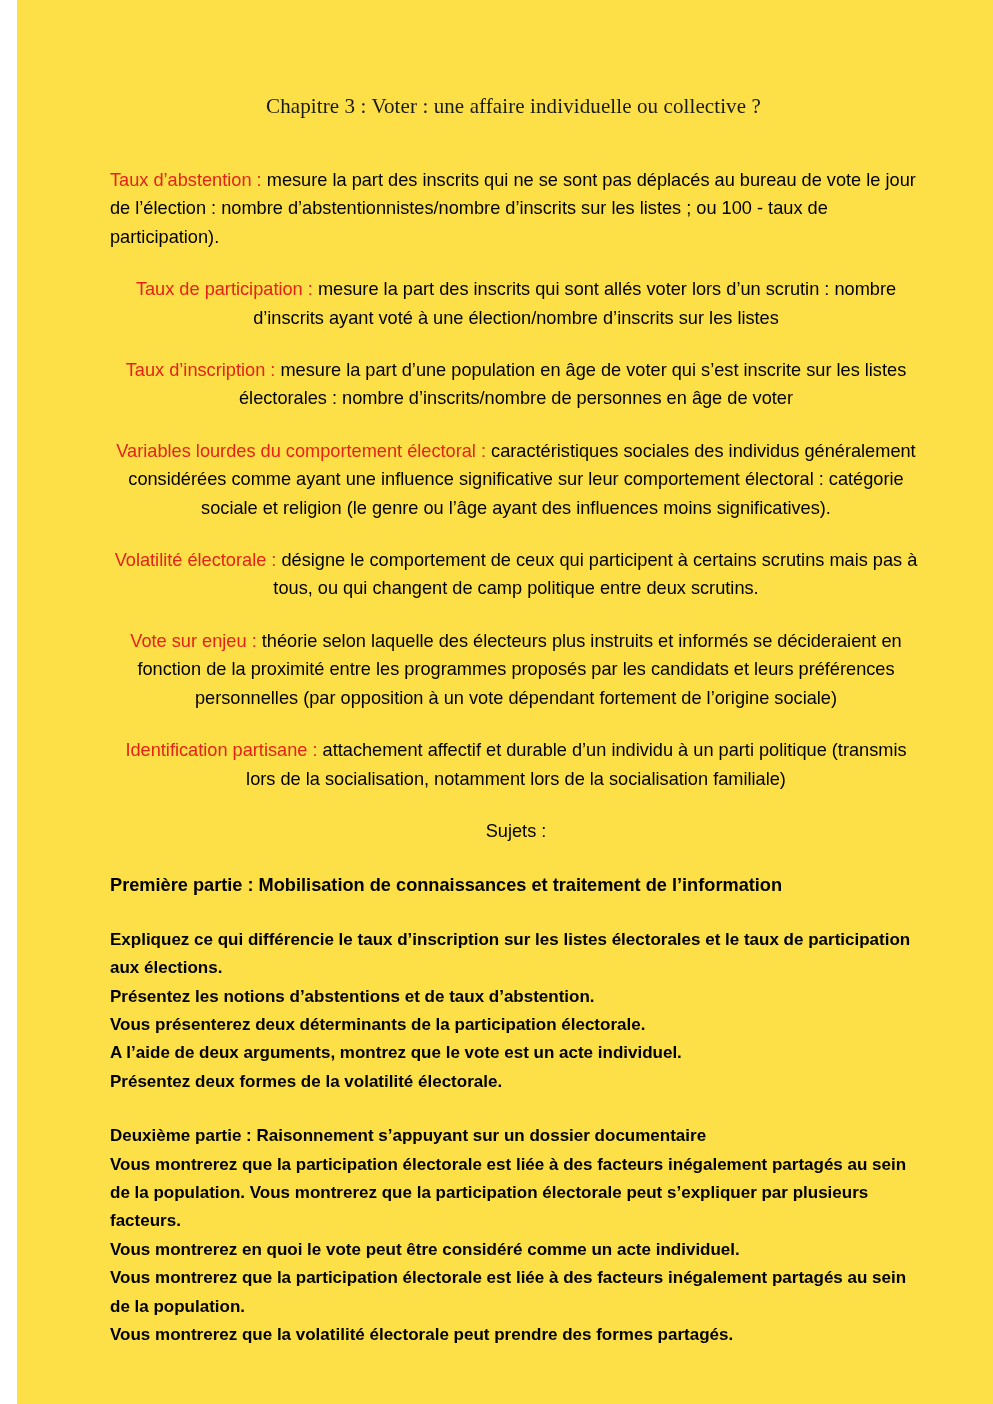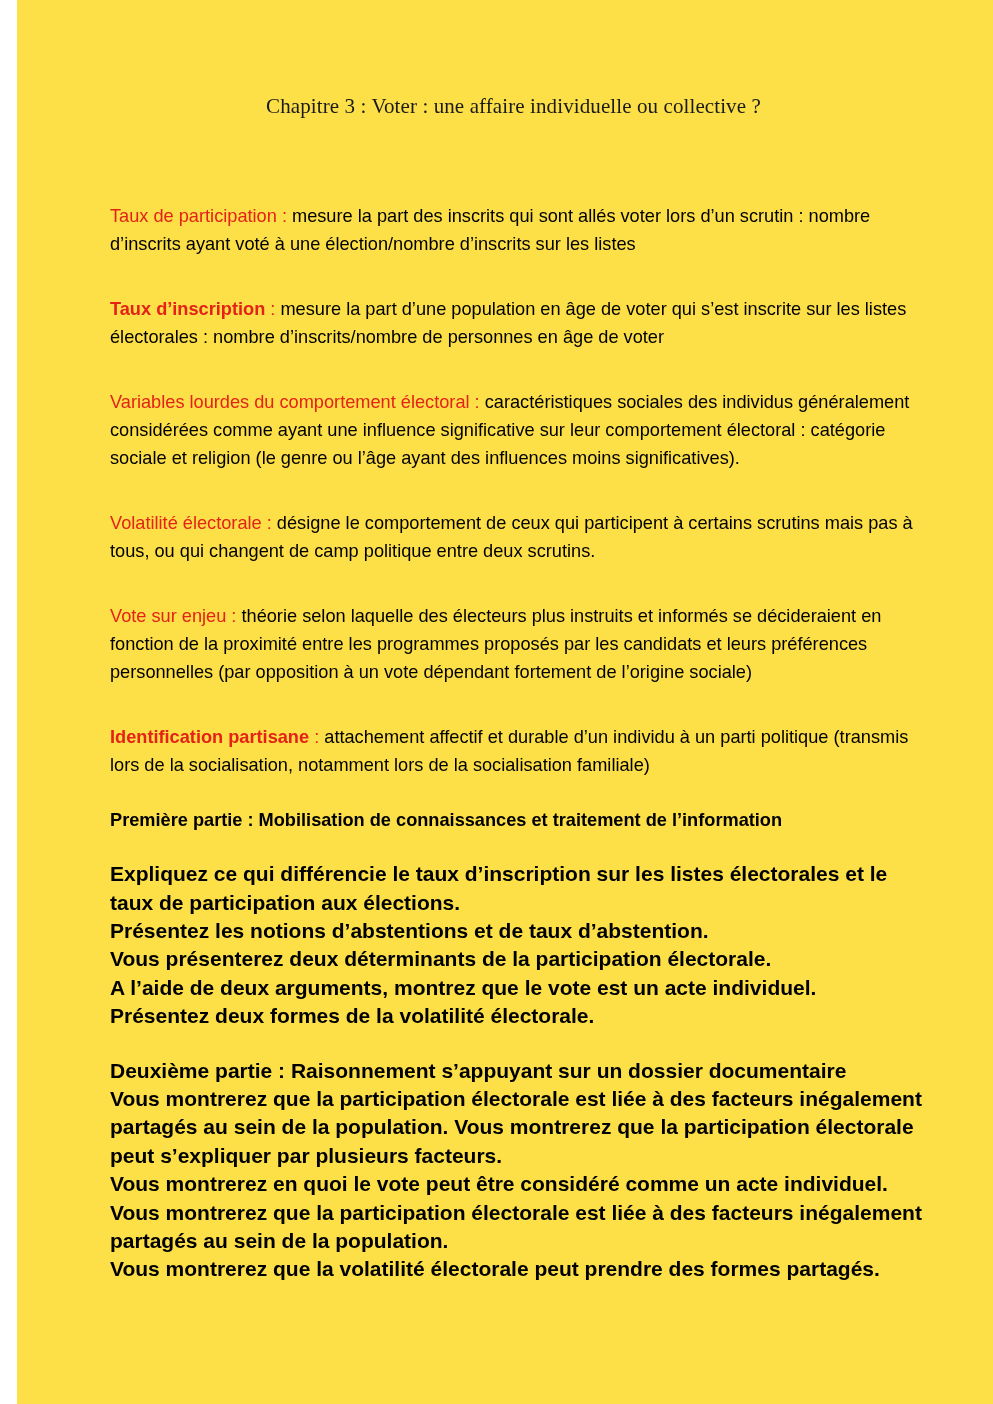--- a/index.html
+++ b/index.html
@@ -52,62 +52,66 @@
     color: #000000;
     margin: 0;
     text-align: left;
     word-spacing: 0px;
   }
 
   .term {
     color: #e42217;
   }
 
-  .gap-para   { margin-top: 36px; }
+  .gap-para   { margin-top: 24px; text-align: center; }
   .gap-block  { margin-top: 26px; font-weight: bold; }
 
   .lines > div {
-    font-size: 21px;
+    font-size: 17px;
     line-height: 28.4px;
   }
 </style>
 </head>
 <body>
 
 <div class="page">
 
   <div class="doc-title">Chapitre 3 : Voter : une affaire individuelle ou collective ?</div>
 
   <div class="body-col">
 
+    <p class="para">
+      <span class="term" style="color: rgb(228, 34, 23);">Taux d’abstention</span><span class="term" style="color: rgb(228, 34, 23);"> : </span><span>mesure la part des inscrits qui ne se sont pas déplacés au bureau de vote le jour de l’élection : nombre d’abstentionnistes/nombre d’inscrits sur les listes ; ou 100 - taux de participation).</span>
+    </p>
 
     <p class="para gap-para">
       <span class="term" style="color: rgb(228, 34, 23);">Taux de participation</span><span class="term" style="color: rgb(228, 34, 23);"> : </span><span>mesure la part des inscrits qui sont allés voter lors d’un scrutin : nombre d’inscrits ayant voté à une élection/nombre d’inscrits sur les listes</span>
     </p>
 
     <p class="para gap-para">
-      <span class="term" style="color: rgb(228, 34, 23); font-weight: bold;">Taux d’inscription</span><span class="term" style="color: rgb(228, 34, 23);"> : </span><span>mesure la part d’une population en âge de voter qui s’est inscrite sur les listes électorales : nombre d’inscrits/nombre de personnes en âge de voter</span>
+      <span class="term" style="color: rgb(228, 34, 23);">Taux d’inscription</span><span class="term" style="color: rgb(228, 34, 23);"> : </span><span>mesure la part d’une population en âge de voter qui s’est inscrite sur les listes électorales : nombre d’inscrits/nombre de personnes en âge de voter</span>
     </p>
 
     <p class="para gap-para">
       <span class="term" style="color: rgb(228, 34, 23);">Variables lourdes du comportement électoral</span><span class="term" style="color: rgb(228, 34, 23);"> : </span><span>caractéristiques sociales des individus généralement considérées comme ayant une influence significative sur leur comportement électoral : catégorie sociale et religion (le genre ou l’âge ayant des influences moins significatives).</span>
     </p>
 
     <p class="para gap-para">
       <span class="term" style="color: rgb(228, 34, 23);">Volatilité électorale</span><span class="term" style="color: rgb(228, 34, 23);"> : </span><span>désigne le comportement de ceux qui participent à certains scrutins mais pas à tous, ou qui changent de camp politique entre deux scrutins.</span>
     </p>
 
     <p class="para gap-para">
       <span class="term" style="color: rgb(228, 34, 23);">Vote sur enjeu</span><span class="term" style="color: rgb(228, 34, 23);"> : </span><span>théorie selon laquelle des électeurs plus instruits et informés se décideraient en fonction de la proximité entre les programmes proposés par les candidats et leurs préférences personnelles (par opposition à un vote dépendant fortement de l’origine sociale)</span>
     </p>
 
     <p class="para gap-para">
-      <span class="term" style="color: rgb(228, 34, 23); font-weight: bold;">Identification partisane</span><span class="term" style="color: rgb(228, 34, 23);"> : </span><span>attachement affectif et durable d’un individu à un parti politique (transmis lors de la socialisation, notamment lors de la socialisation familiale)</span>
+      <span class="term" style="color: rgb(228, 34, 23);">Identification partisane</span><span class="term" style="color: rgb(228, 34, 23);"> : </span><span>attachement affectif et durable d’un individu à un parti politique (transmis lors de la socialisation, notamment lors de la socialisation familiale)</span>
     </p>
 
+    <p class="para gap-para">Sujets :</p>
 
     <p class="para gap-block"> Première partie : Mobilisation de connaissances et traitement de l’information</p>
 
     <div class="lines gap-block">
       <div class="para">Expliquez ce qui différencie le taux d’inscription sur les listes électorales et le taux de participation aux élections.</div>
       <div class="para">Présentez les notions d’abstentions et de taux d’abstention.</div>
       <div class="para">Vous présenterez deux déterminants de la participation électorale.</div>
       <div class="para">A l’aide de deux arguments, montrez que le vote est un acte individuel.</div>
       <div class="para">Présentez deux formes de la volatilité électorale.</div>
     </div>

